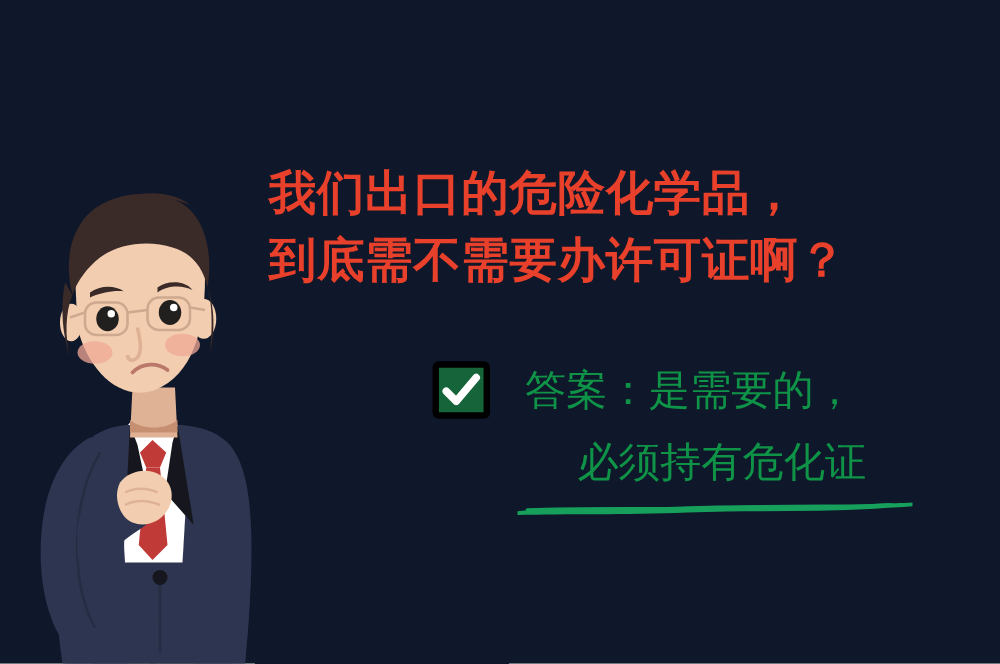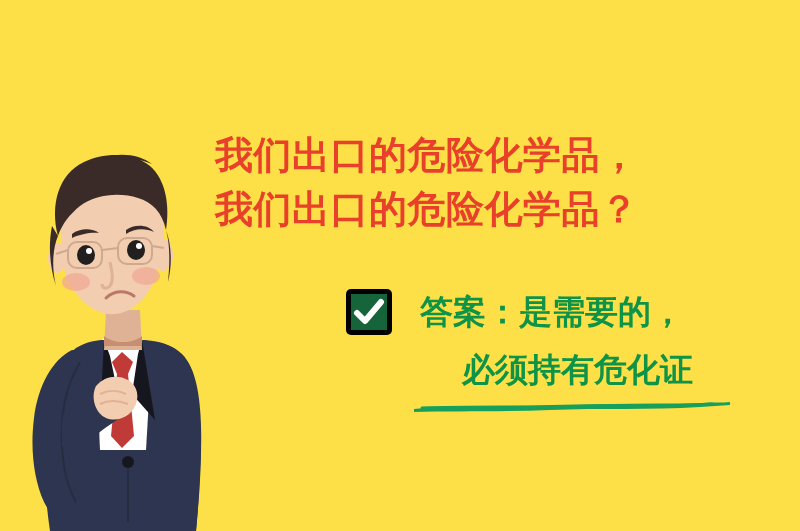--- a/index.html
+++ b/index.html
@@ -4,21 +4,21 @@
 <style>
   html, body {
     margin: 0;
     padding: 0;
     background: #ffffff;
   }
   #poster {
     position: relative;
     width: 800px;
     height: 531px;
-    background: #fde047;
+    background: #0f172a;
     overflow: hidden;
     font-family: "Liberation Sans", "DejaVu Sans", sans-serif;
   }
 
   
   #character {
     position: absolute;
     left: 0;
     top: 150px;
     width: 250px;
@@ -70,21 +70,21 @@
     padding: 5px;
   }
   #checkbox-icon svg {
     display: block;
     width: 36px;
     height: 36px;
   }
   .answer-line {
     color: #0f9347;
     font-size: 33px;
-    font-weight: bold;
+    font-weight: normal;
     line-height: 52px;
     white-space: nowrap;
   }
   #answer-line-1 {
     margin-left: 28px;
   }
   #answer-line-2 {
     margin-left: 116px;
     margin-top: 6px;
   }
@@ -188,21 +188,21 @@
 
       <ellipse cx="76" cy="132" rx="14" ry="9" fill="#f0a896" opacity="0.75"></ellipse>
       <ellipse cx="146" cy="126" rx="14" ry="9" fill="#f0a896" opacity="0.75"></ellipse>
 
       <path d="M106 148 C114 140 126 140 134 146" stroke="#b9786a" stroke-width="3" fill="none" stroke-linecap="round"></path>
     </svg>
   </div>
 
   <div id="headline">
     <div class="headline-line">我们出口的危险化学品，</div>
-    <div class="headline-line">我们出口的危险化学品？</div>
+    <div class="headline-line">到底需不需要办许可证啊？</div>
   </div>
 
   <div id="answer-block">
 
     <div id="answer-row-1">
       <div id="checkbox-icon">
         <svg viewBox="0 0 36 36" xmlns="http://www.w3.org/2000/svg">
           <rect x="0" y="0" width="36" height="36" fill="#16643a"></rect>
           <path d="M6 19 L14 27 L30 8" stroke="#ffffff" stroke-width="6" fill="none" stroke-linecap="round" stroke-linejoin="round"></path>
         </svg>

